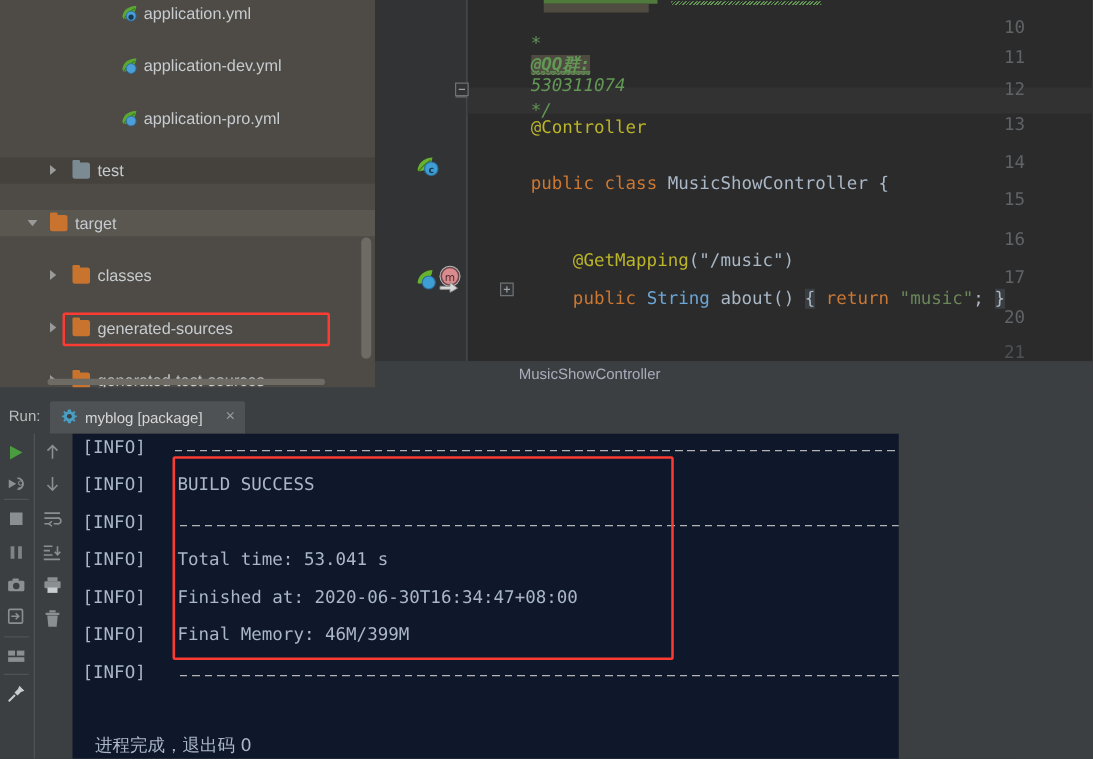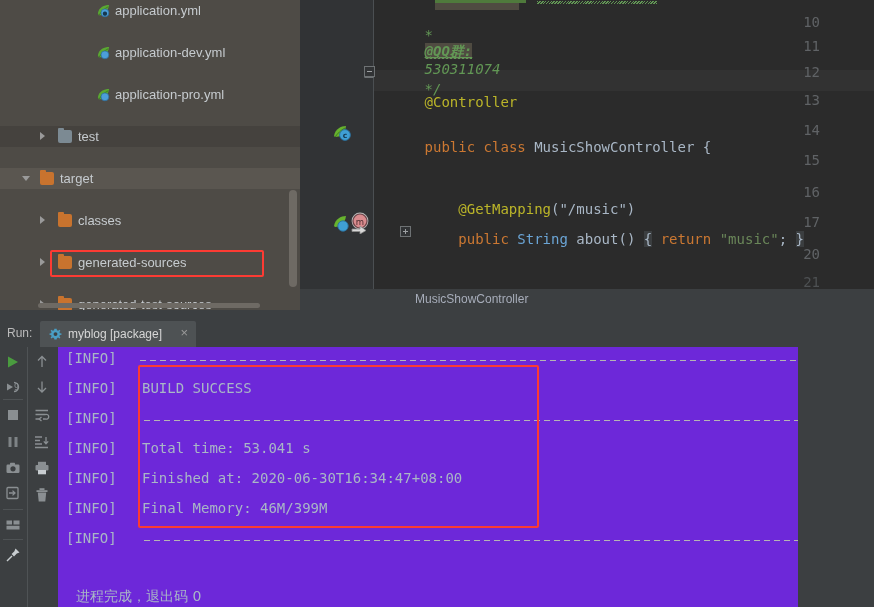--- a/index.html
+++ b/index.html
@@ -157,22 +157,22 @@
   #toolbar-mid{
     position:absolute;left:28px;top:37px;width:29px;height:260px;background:#3c3f41;
   }
   #tb-divider{
     position:absolute;left:27px;top:37px;width:1px;height:260px;background:#4f5355;
   }
   .tbi{position:absolute;width:16px;height:16px;left:5px;}
   .tbsep{position:absolute;left:3px;width:20px;height:1px;background:#4f5355;}
 
   #console{
-    position:absolute;left:58px;top:37px;width:740px;height:260px;
-    background:#6d28d9;overflow:hidden;
+    position:absolute;left:58px;top:37px;width:661px;height:260px;
+    background:#0f172a;overflow:hidden;
   }
   .cline{
     position:absolute;left:8px;font-size:14px;color:#a9b7c6;white-space:pre;
     font-family:"DejaVu Sans Mono",monospace;
   }
   .dashes{
     position:absolute;height:1px;
     background:repeating-linear-gradient(to right,#b4b4b4 0 6px,transparent 6px 10px);
   }
   .cn{

